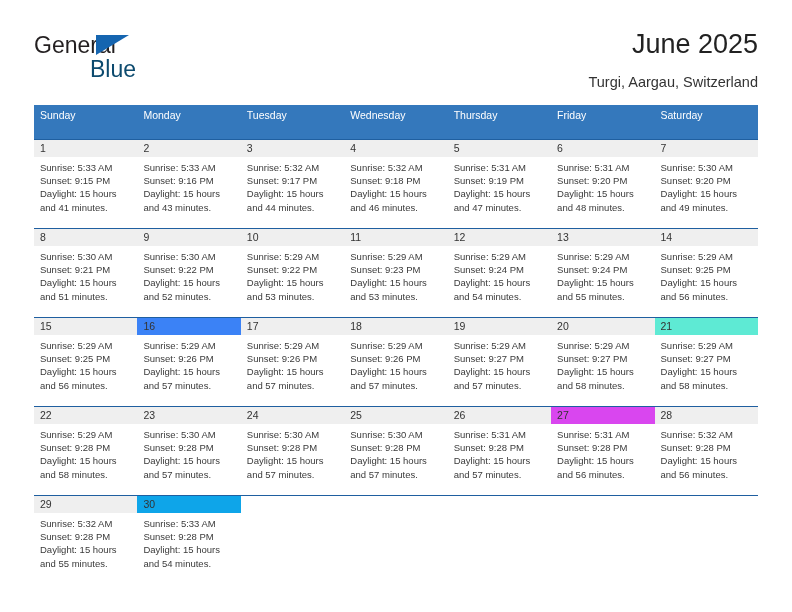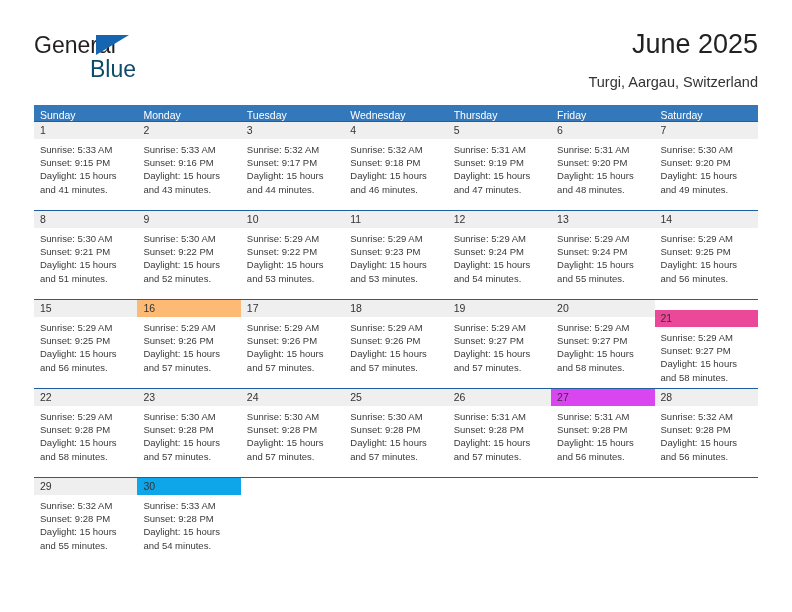--- a/index.html
+++ b/index.html
@@ -95,21 +95,21 @@
   .calendar {
     position: absolute;
     left: 34px;
     top: 105px;
     width: 724px;
   }
 
   .weekday-row {
     display: flex;
     background: #3478bc;
-    height: 16px;
+    height: 34px;
   }
   .weekday {
     flex: 1 1 0;
     color: #ffffff;
     font-size: 10.5px;
     line-height: 20px;
     padding-left: 6px;
     box-sizing: border-box;
     white-space: nowrap;
   }
@@ -319,21 +319,21 @@
           <div class="day-cell">
             <div class="daynum-strip" style="background: rgb(239, 239, 239);">15</div>
             <div class="day-body">
               <div>Sunrise: 5:29 AM</div>
               <div>Sunset: 9:25 PM</div>
               <div>Daylight: 15 hours</div>
               <div>and 56 minutes.</div>
             </div>
           </div>
           <div class="day-cell">
-            <div class="daynum-strip" style="background: #fdba74;">16</div>
+            <div class="daynum-strip" style="background: #3b82f6;">16</div>
             <div class="day-body">
               <div>Sunrise: 5:29 AM</div>
               <div>Sunset: 9:26 PM</div>
               <div>Daylight: 15 hours</div>
               <div>and 57 minutes.</div>
             </div>
           </div>
           <div class="day-cell">
             <div class="daynum-strip" style="background: rgb(239, 239, 239);">17</div>
             <div class="day-body">
@@ -364,21 +364,21 @@
           <div class="day-cell">
             <div class="daynum-strip" style="background: rgb(239, 239, 239);">20</div>
             <div class="day-body">
               <div>Sunrise: 5:29 AM</div>
               <div>Sunset: 9:27 PM</div>
               <div>Daylight: 15 hours</div>
               <div>and 58 minutes.</div>
             </div>
           </div>
           <div class="day-cell">
-            <div class="daynum-strip" style="background: #ec4899; margin-top: 10px;">21</div>
+            <div class="daynum-strip" style="background: #5eead4;">21</div>
             <div class="day-body">
               <div>Sunrise: 5:29 AM</div>
               <div>Sunset: 9:27 PM</div>
               <div>Daylight: 15 hours</div>
               <div>and 58 minutes.</div>
             </div>
           </div>
         </div>
         <div class="week-row" style="border-top-color: rgb(31, 95, 160);">
           <div class="day-cell">

